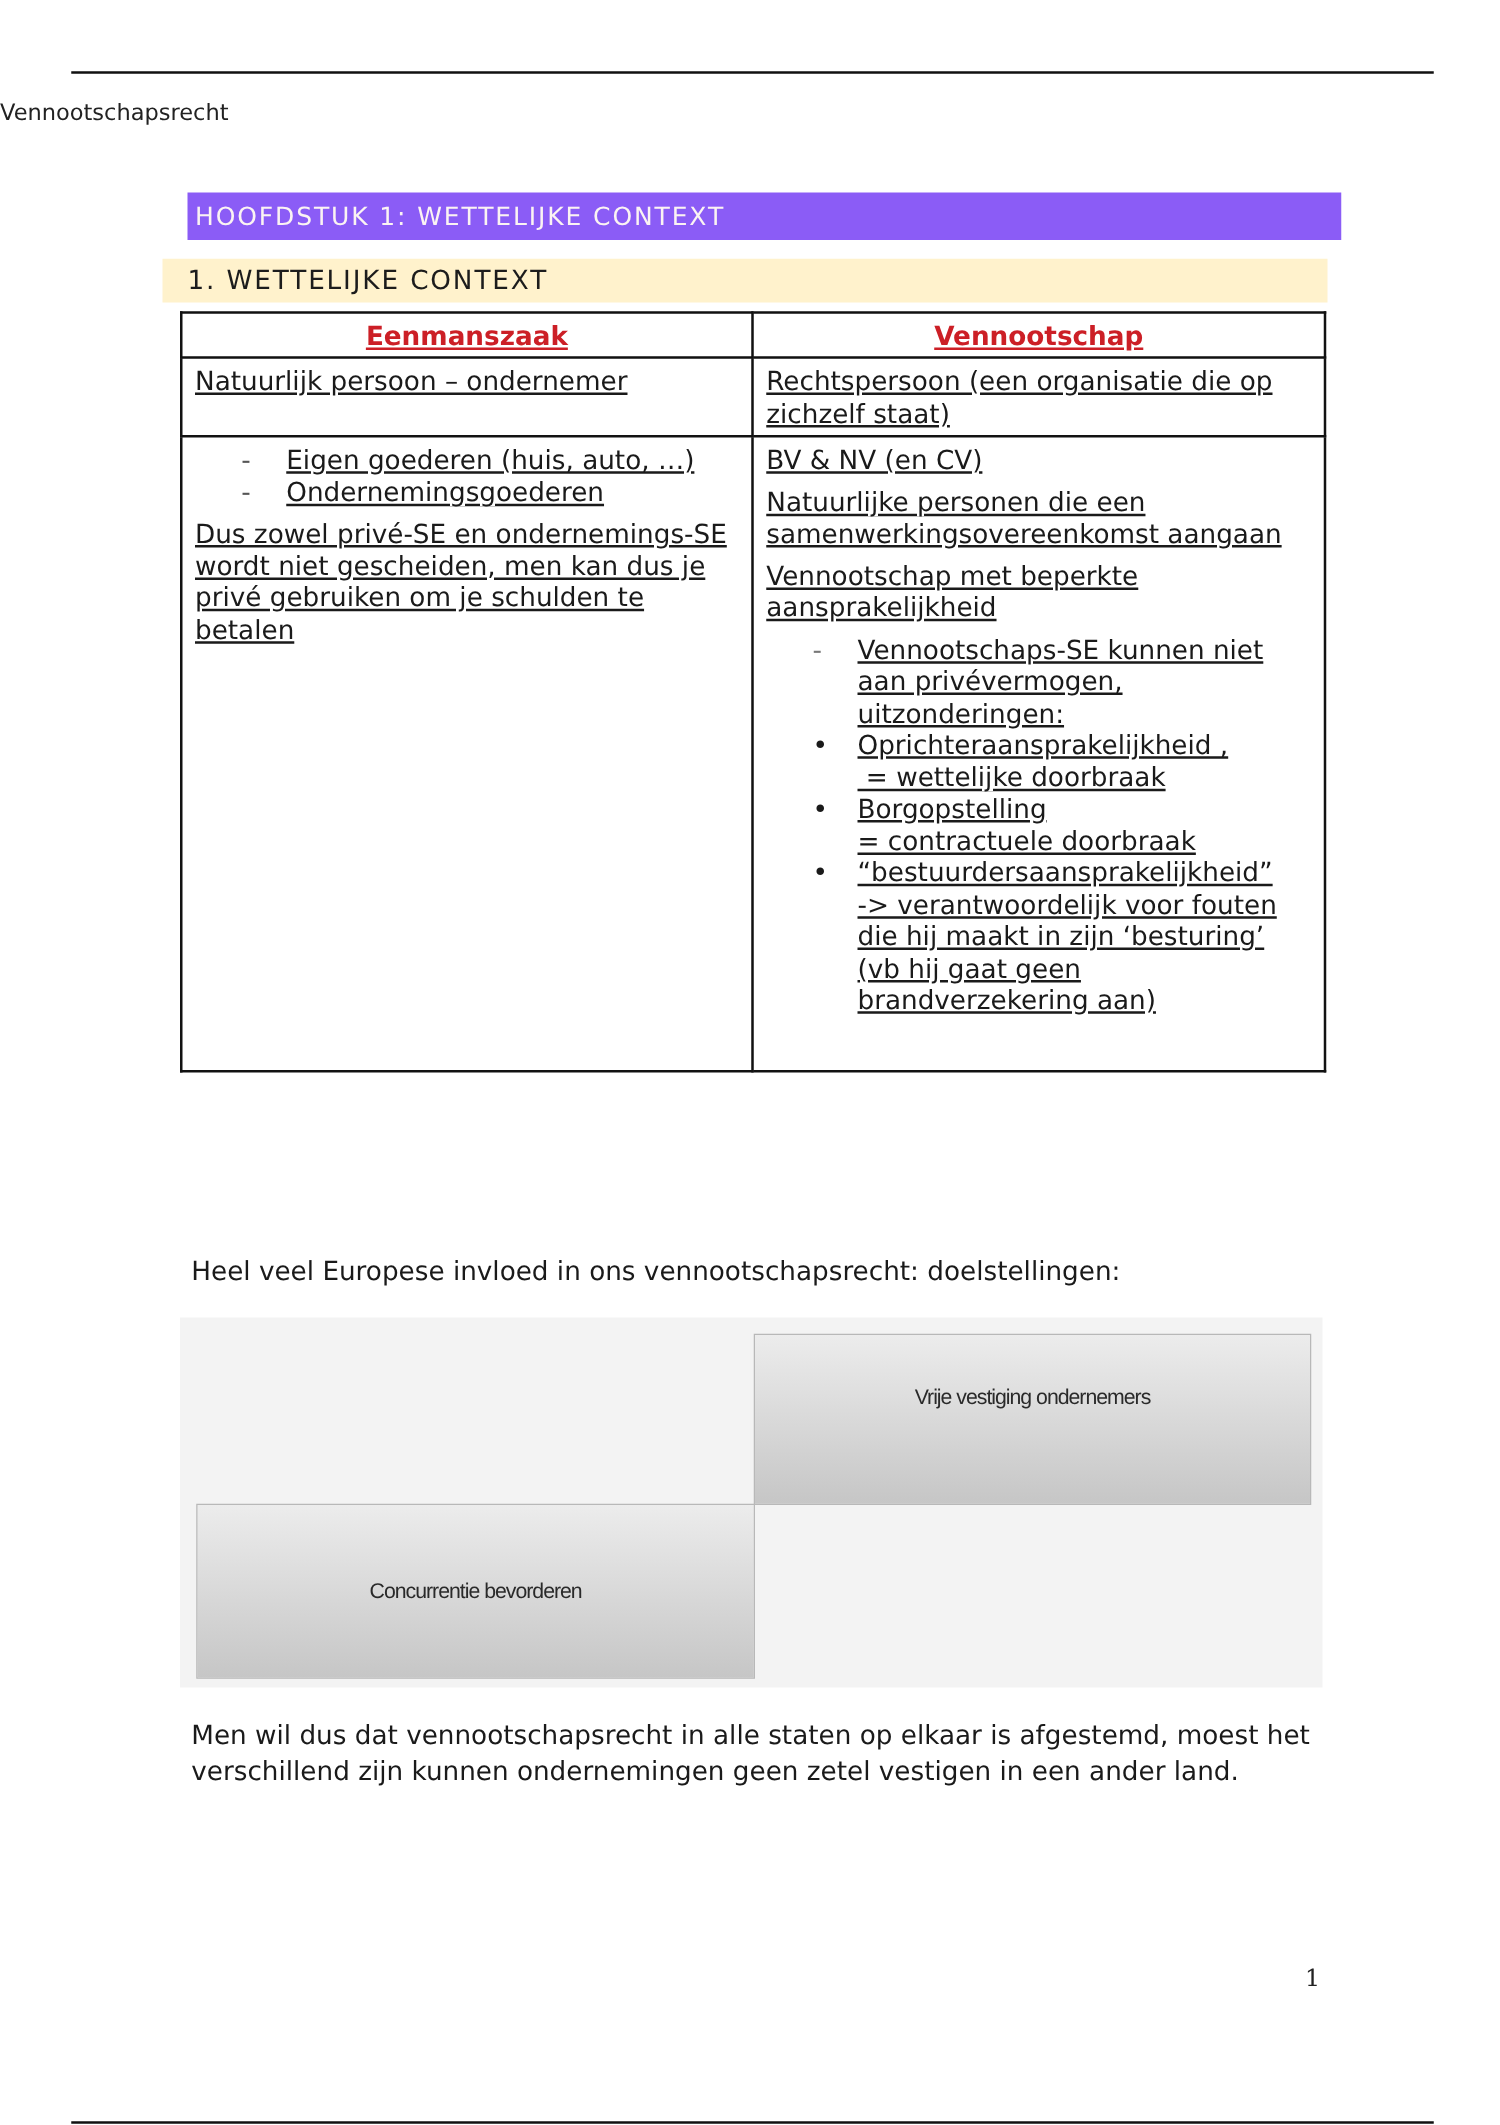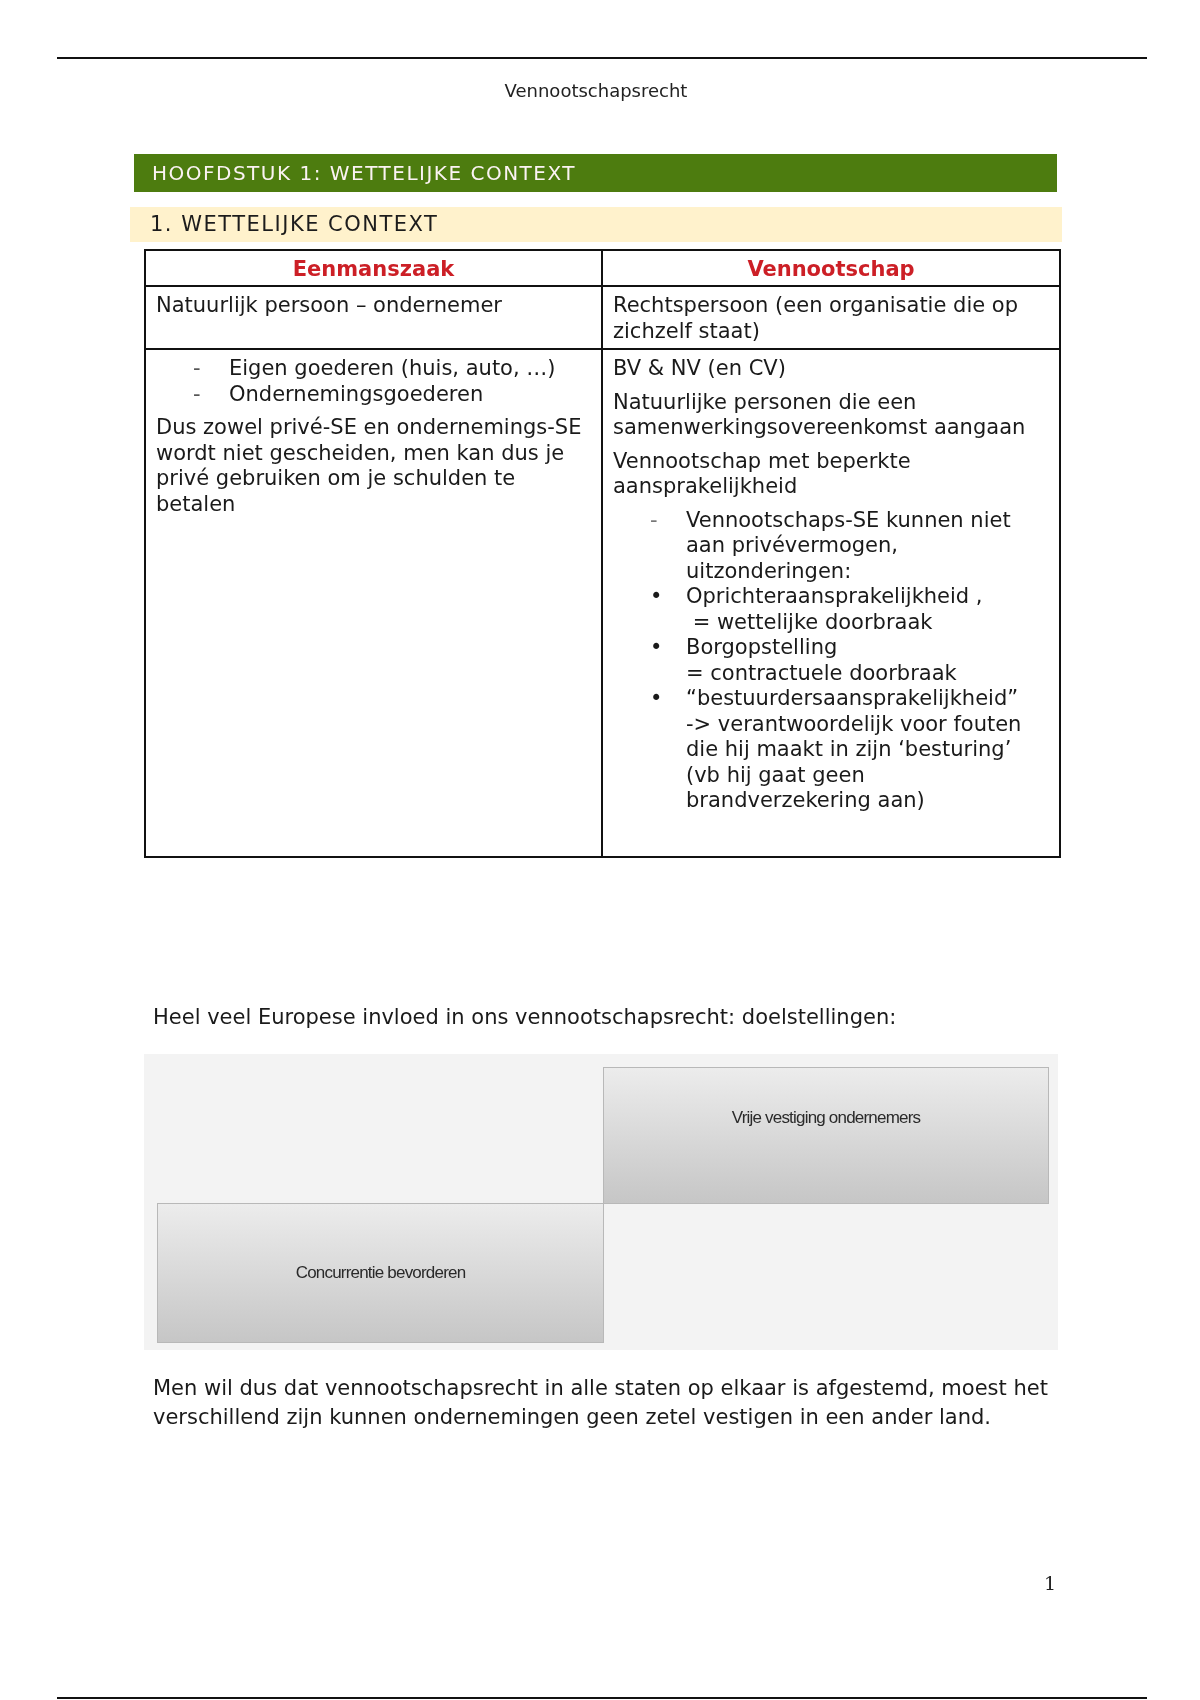--- a/index.html
+++ b/index.html
@@ -4,40 +4,40 @@
 <style>
   html, body { margin: 0; padding: 0; background: #ffffff; }
   body {
     width: 1200px; height: 1700px; position: relative; overflow: hidden;
     font-family: "DejaVu Sans", sans-serif; color: #1a1a1a;
   }
   .rule { position: absolute; left: 57px; width: 1090px; height: 2px; background: #111; }
   .rule.top { top: 57px; }
   .rule.bottom { top: 1697px; }
   .running-header {
-    position: absolute; top: 80px; left: 0; width: 1192px; text-align: center;
+    position: absolute; top: 80px; left: 0; width: 1192px; text-align: left;
     font-size: 18px; color: #222;
   }
   .chapter-bar {
-    position: absolute; left: 134px; top: 154px; width: 923px; height: 38px;
-    background: #4d7c0f; color: #fbf3f3; font-size: 20px; letter-spacing: 1.5px;
-    line-height: 38px; padding-left: 18px; box-sizing: border-box;
+    position: absolute; left: 150px; top: 154px; width: 923px; height: 38px;
+    background: #8b5cf6; color: #fbf3f3; font-size: 20px; letter-spacing: 1.5px;
+    line-height: 38px; padding-left: 6px; box-sizing: border-box;
   }
   .section-bar {
     position: absolute; left: 130px; top: 207px; width: 932px; height: 35px;
     background: #fff2cc; color: #1c1c1c; font-size: 21px; letter-spacing: 1.5px;
     line-height: 35px; padding-left: 20px; box-sizing: border-box;
   }
   table.compare {
     position: absolute; left: 144px; top: 249px; width: 915px;
     border-collapse: collapse; table-layout: fixed; font-size: 21px; line-height: 25.5px;
   }
   table.compare td, table.compare th {
     border: 2px solid #111; vertical-align: top; padding: 6px 10px 4px 10px;
-    text-align: left; font-weight: normal;
+    text-align: left; font-weight: normal; text-decoration: underline;
   }
   table.compare th {
     text-align: center; color: #cc1f26; font-weight: bold; padding: 6px 10px 2px 10px;
     height: 26px;
   }
   table.compare col.c1 { width: 457px; }
   table.compare col.c2 { width: 458px; }
   .row1 td { height: 51px; }
   .row2 td { height: 496px; }
   .row3 td { height: 76px; }

